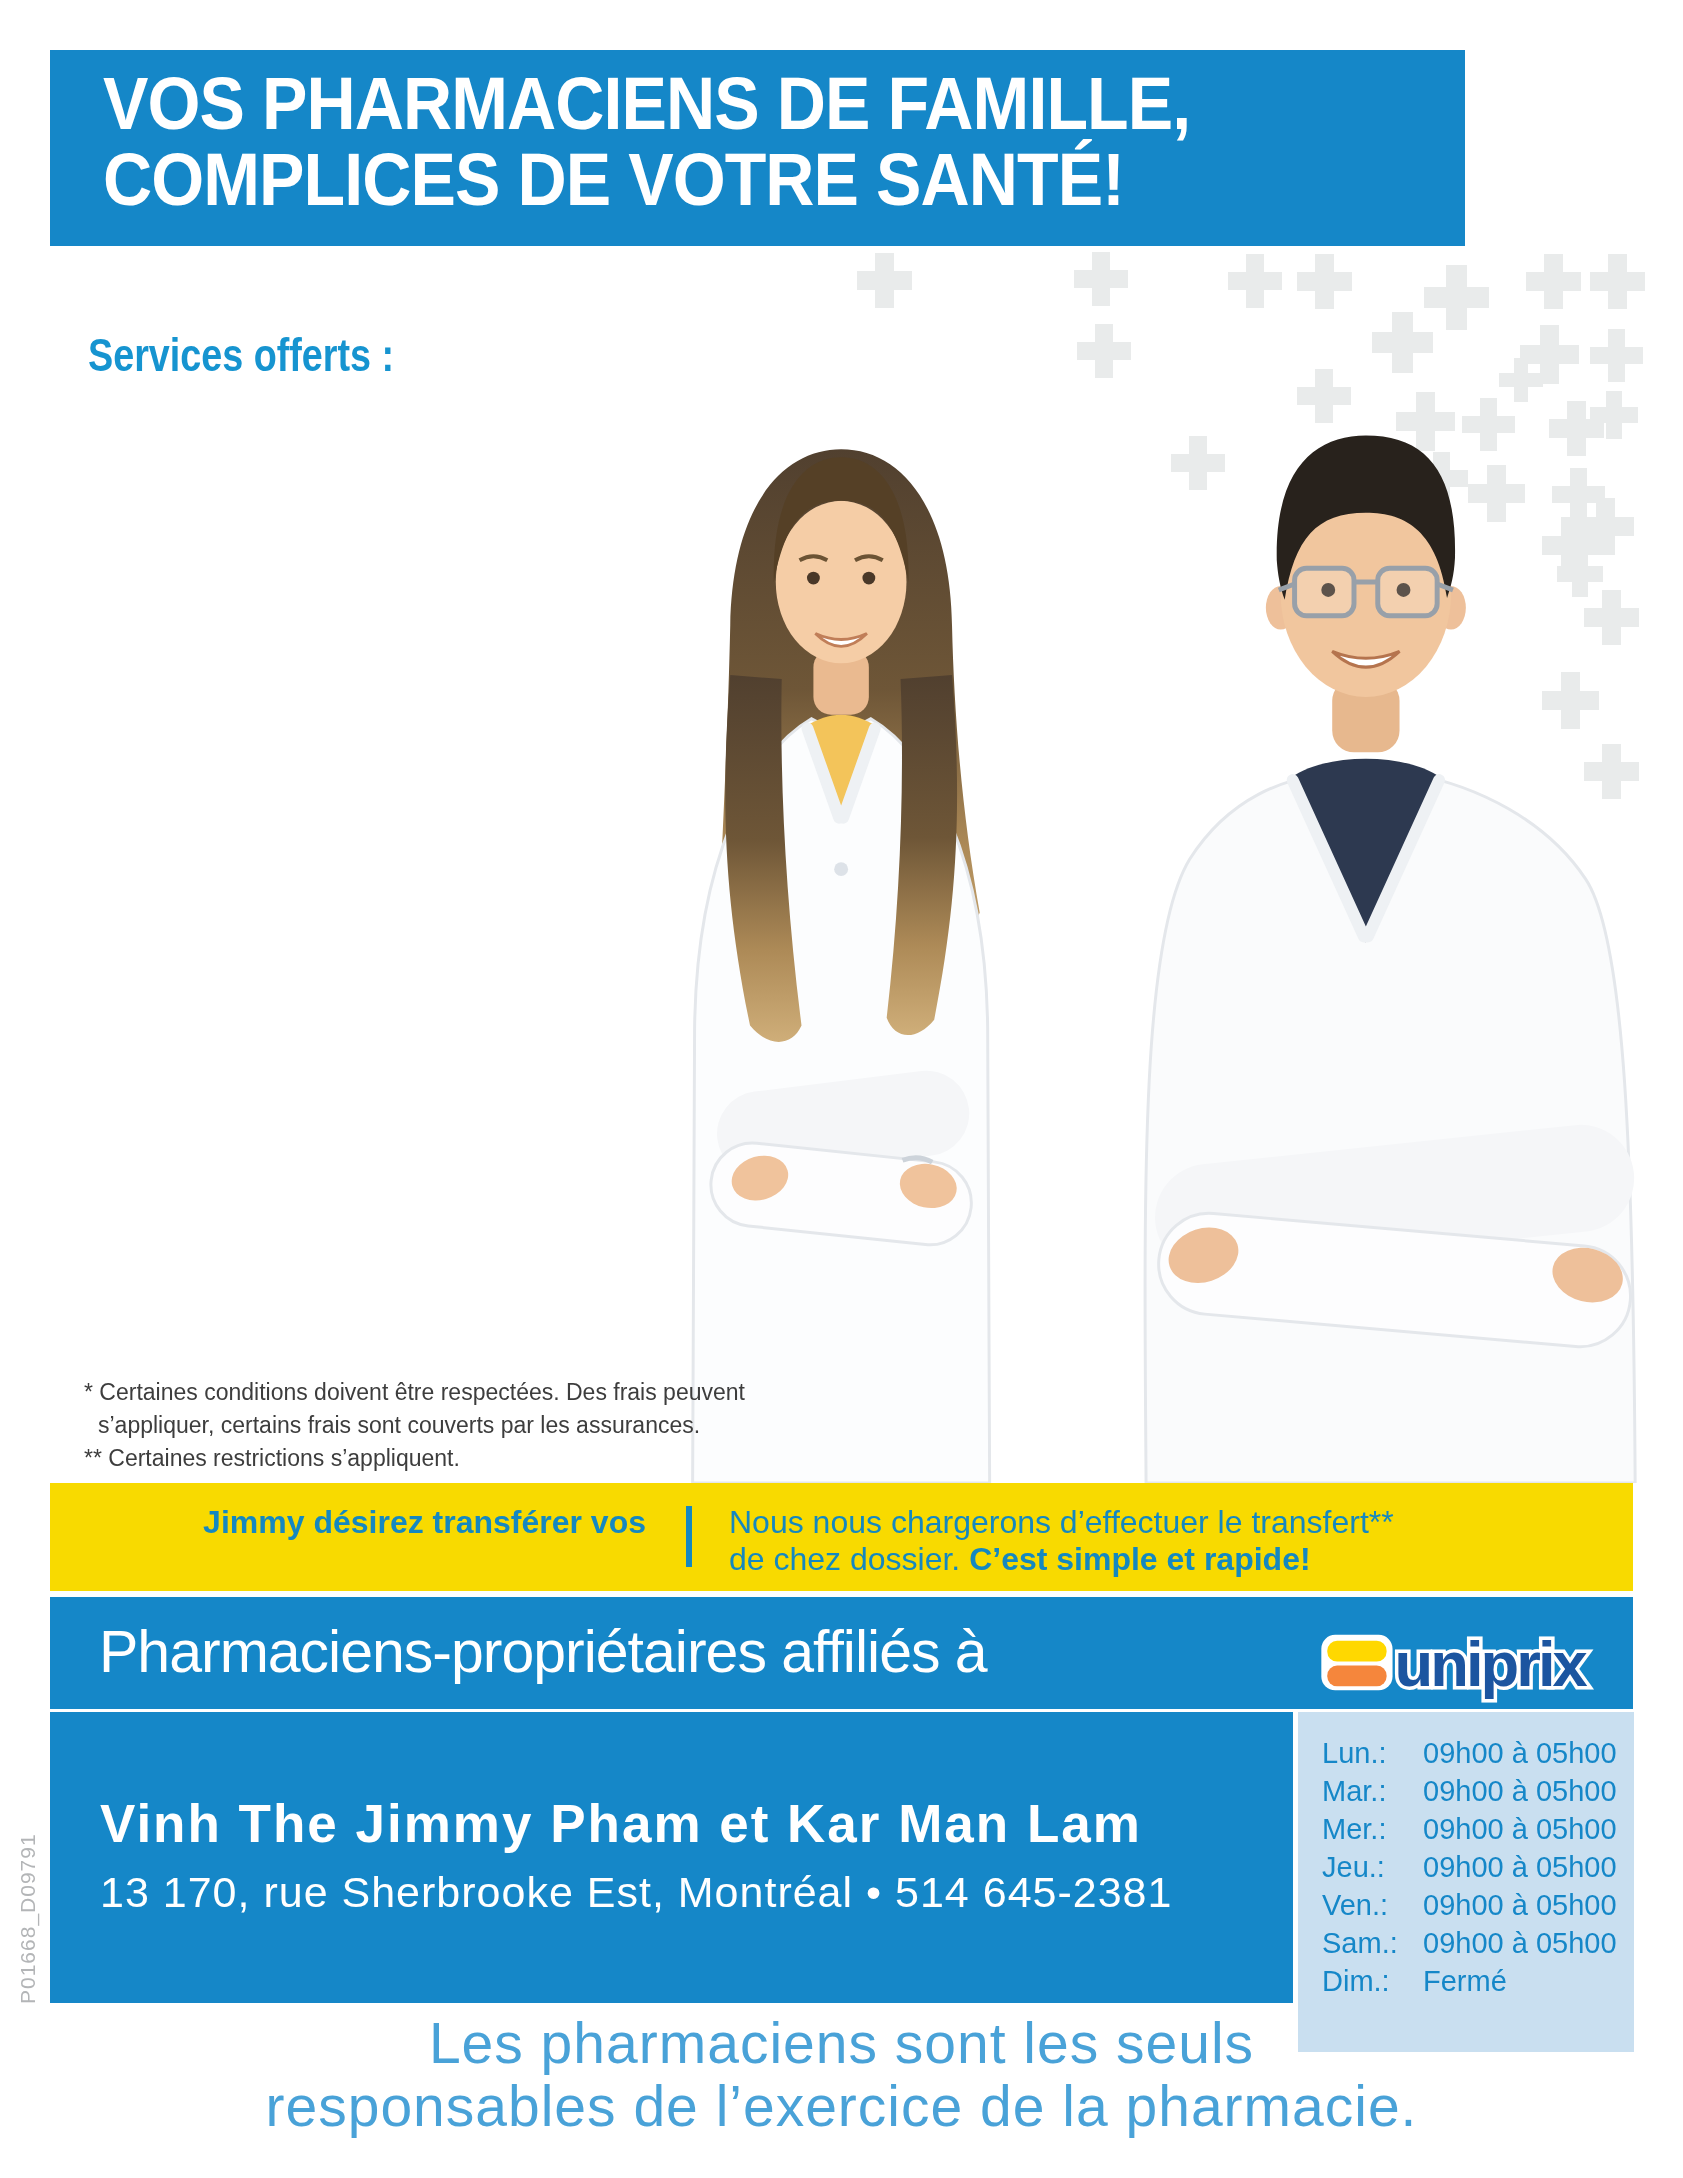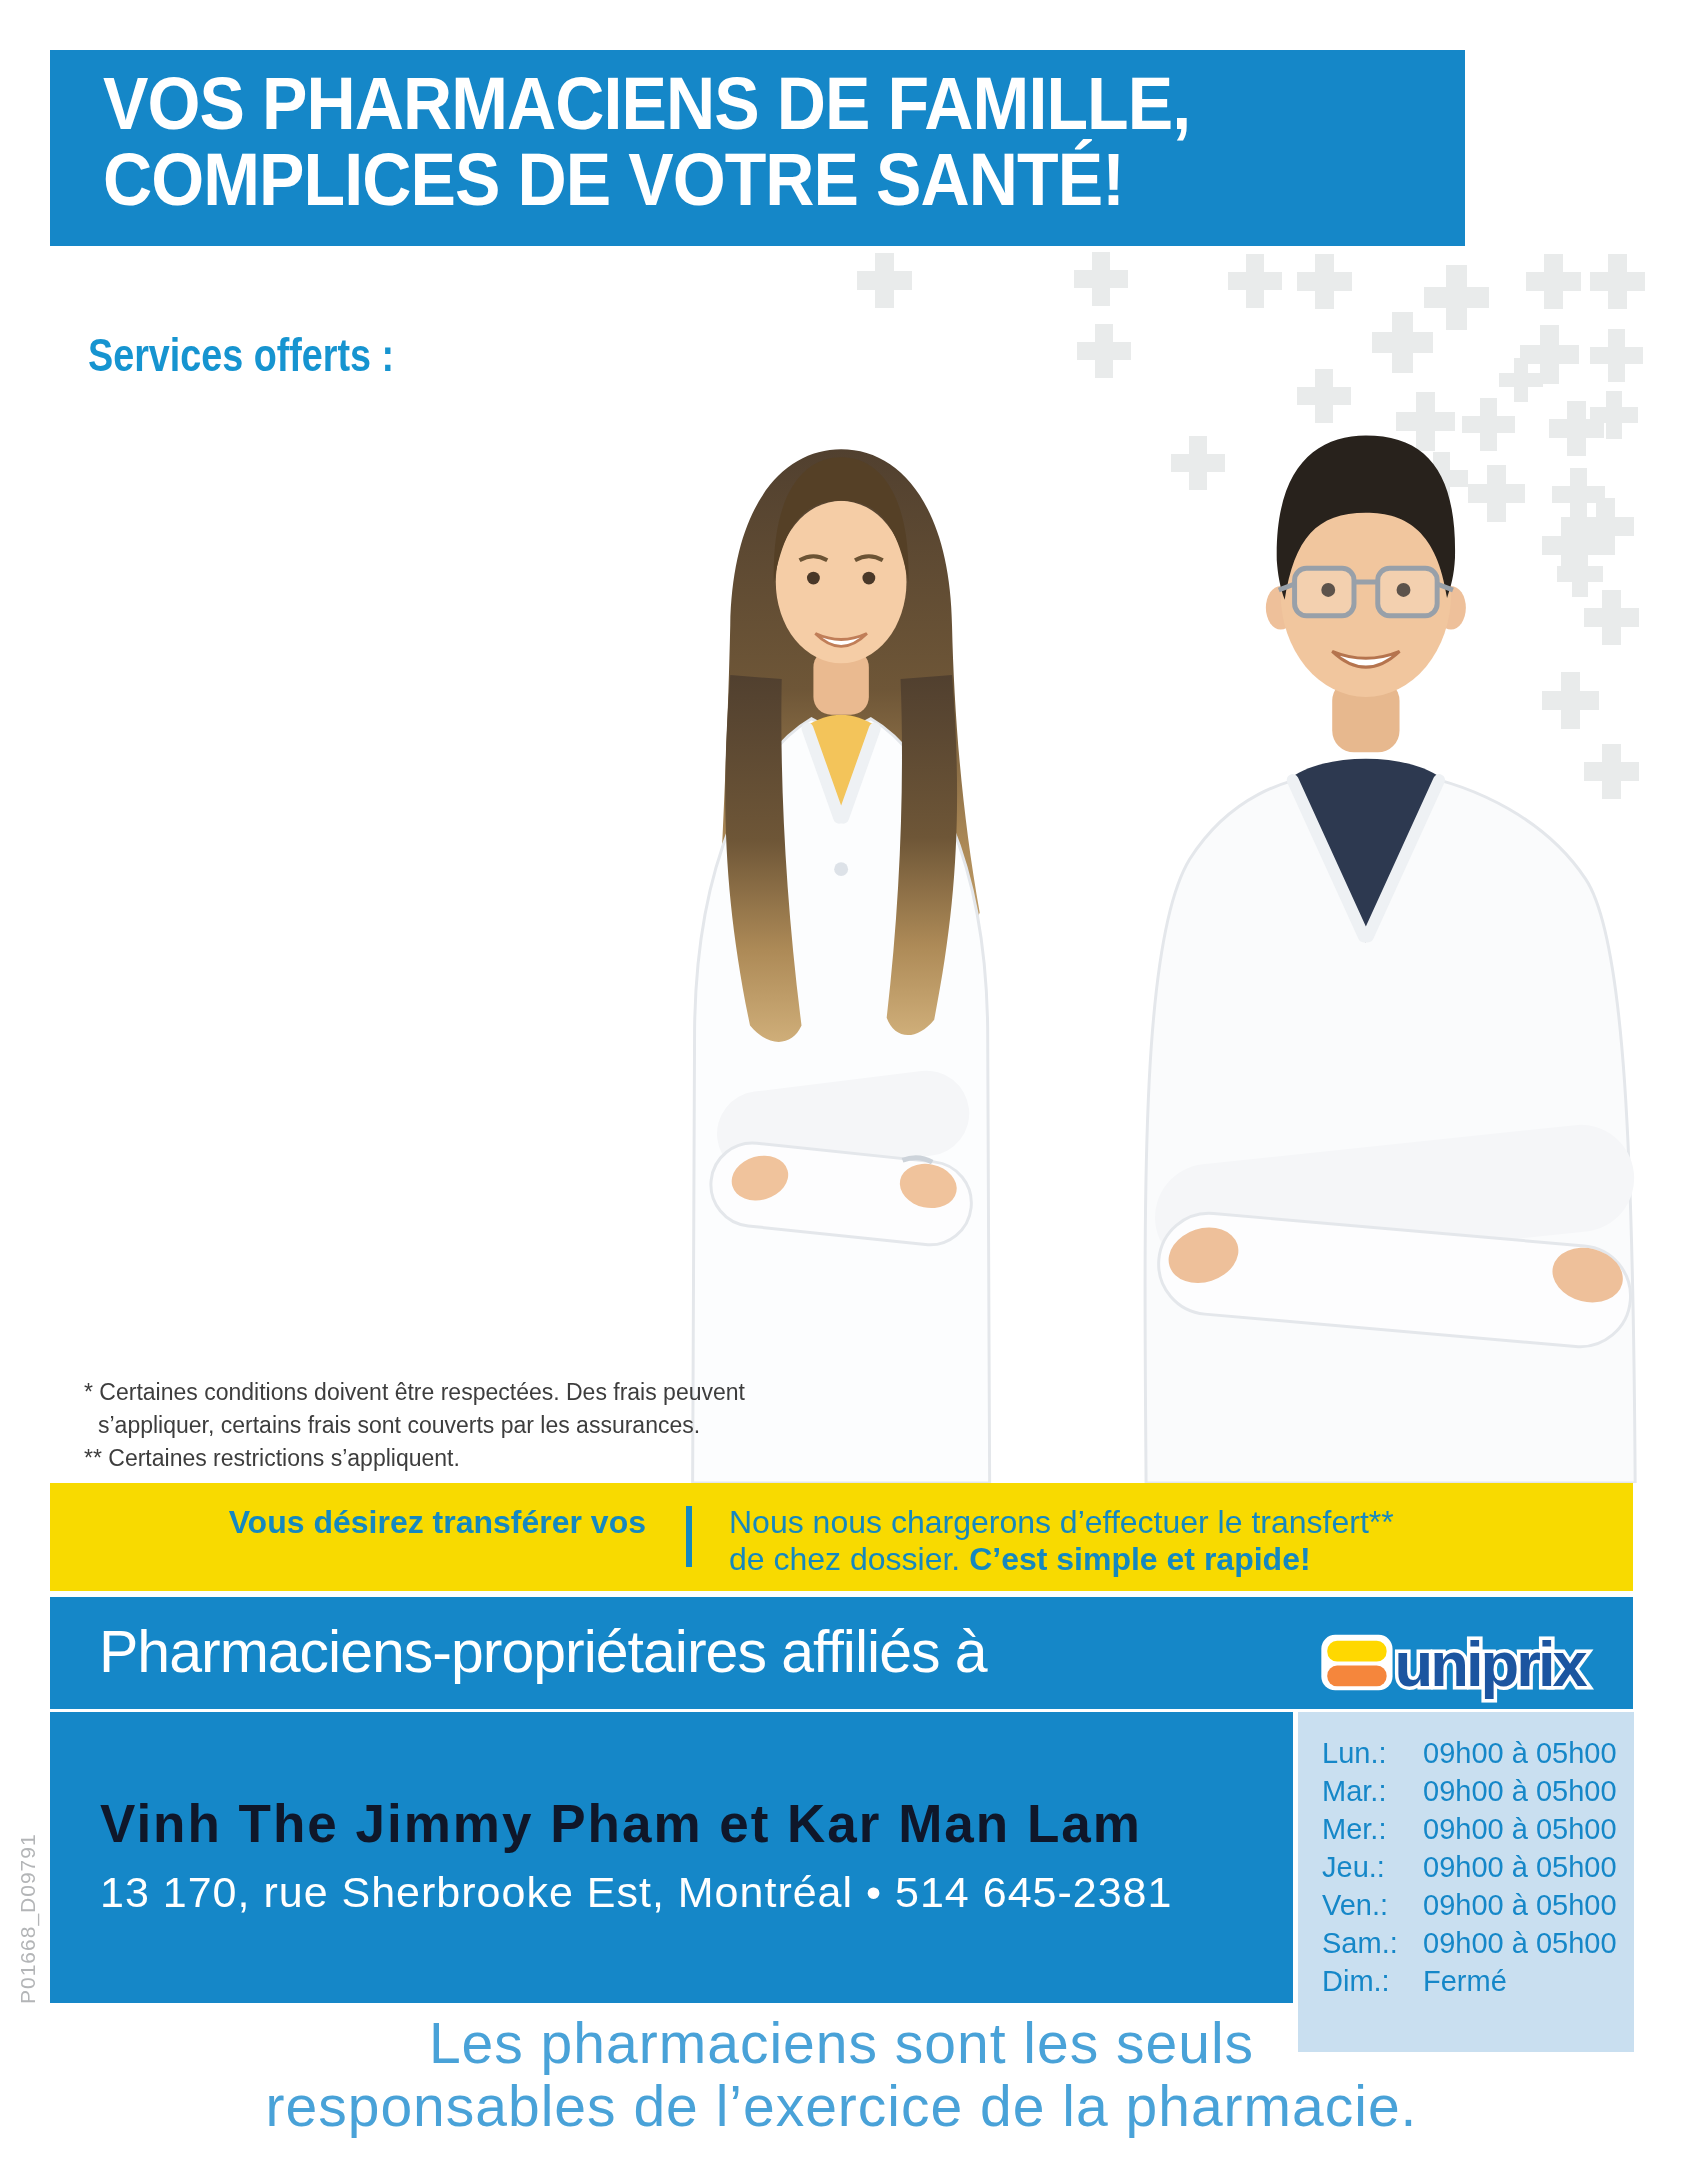--- a/index.html
+++ b/index.html
@@ -29,21 +29,21 @@
   .tb-divider{position:absolute;left:636px;top:23px;width:6px;height:61px;background:#1588c0;}
   .answer{position:absolute;left:679px;top:21px;color:#1588c0;font-size:32px;line-height:37px;}
   .answer .bold{font-weight:bold;}
   
   .affiliation-band{position:absolute;left:50px;top:1597px;width:1583px;height:112px;background:#1587c8;}
   .aff-label{position:absolute;left:49px;top:50%;transform:translateY(-52%);color:#ffffff;
              font-size:59px;letter-spacing:-1px;white-space:nowrap;}
   .uniprix-logo{position:absolute;left:1269px;top:26px;}
   
   .main-band{position:absolute;left:50px;top:1712px;width:1243px;height:291px;background:#1587c8;}
-  .owners{position:absolute;left:50px;top:81px;color:#0f172a;font-weight:bold;font-size:53px;
+  .owners{position:absolute;left:50px;top:81px;color:#ffffff;font-weight:bold;font-size:53px;
           letter-spacing:2px;white-space:nowrap;}
   .address{position:absolute;left:50px;top:156px;color:#ffffff;font-size:43px;letter-spacing:1px;
           white-space:nowrap;}
   
   .hours-panel{position:absolute;left:1298px;top:1712px;width:336px;height:340px;background:#c9dff0;
                padding-top:22px;box-sizing:border-box;}
   .hrow{padding-left:24px;font-size:29px;line-height:38px;color:#1587c8;}
   .hrow .day{display:inline-block;width:101px;}
   
   .disclaimer{position:absolute;left:0;top:2012px;width:1683px;text-align:center;color:#49a2d8;
@@ -155,21 +155,21 @@
   </svg>
 
   <div class="footnotes">
     <div>* Certaines conditions doivent être respectées. Des frais peuvent</div>
     <div class="fn-indent">s’appliquer, certains frais sont couverts par les assurances.</div>
     <div>** Certaines restrictions s’appliquent.</div>
   </div>
 
   <section class="transfer-banner">
     <div class="question">
-      <div>Vous désirez transférer vos</div>
+      <div>Jimmy désirez transférer vos</div>
     </div>
     <div class="tb-divider"></div>
     <div class="answer">
       <div>Nous nous chargerons d’effectuer le transfert**</div>
       <div><span>de chez dossier. </span><span class="bold">C’est simple et rapide!</span></div>
     </div>
   </section>
 
   <section class="affiliation-band">
     <div class="aff-label">Pharmaciens-propriétaires affiliés à</div>

